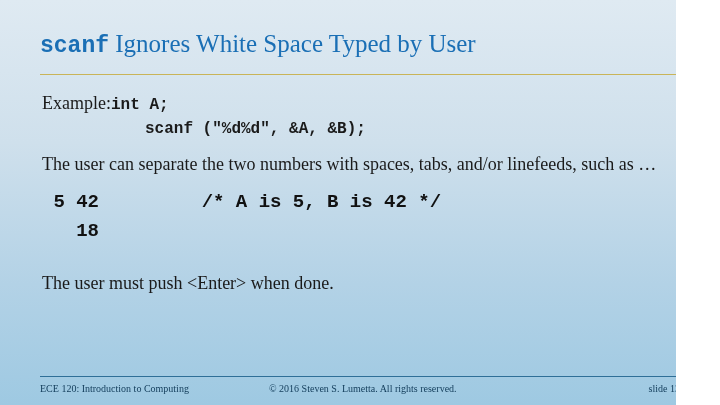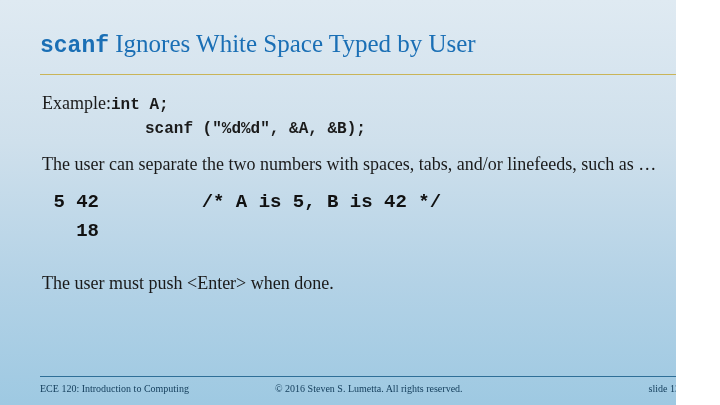--- a/index.html
+++ b/index.html
@@ -99,21 +99,21 @@
     color: #123c5a;
     font-family: "Liberation Serif", serif;
   }
   .footer-left {
     position: absolute;
     left: 0;
     top: 2px;
   }
   .footer-center {
     position: absolute;
-    left: 235px;
+    left: 229px;
     top: 2px;
   }
   .footer-right {
     position: absolute;
     right: 0;
     top: 2px;
     text-align: left;
   }
 </style>
 </head>

